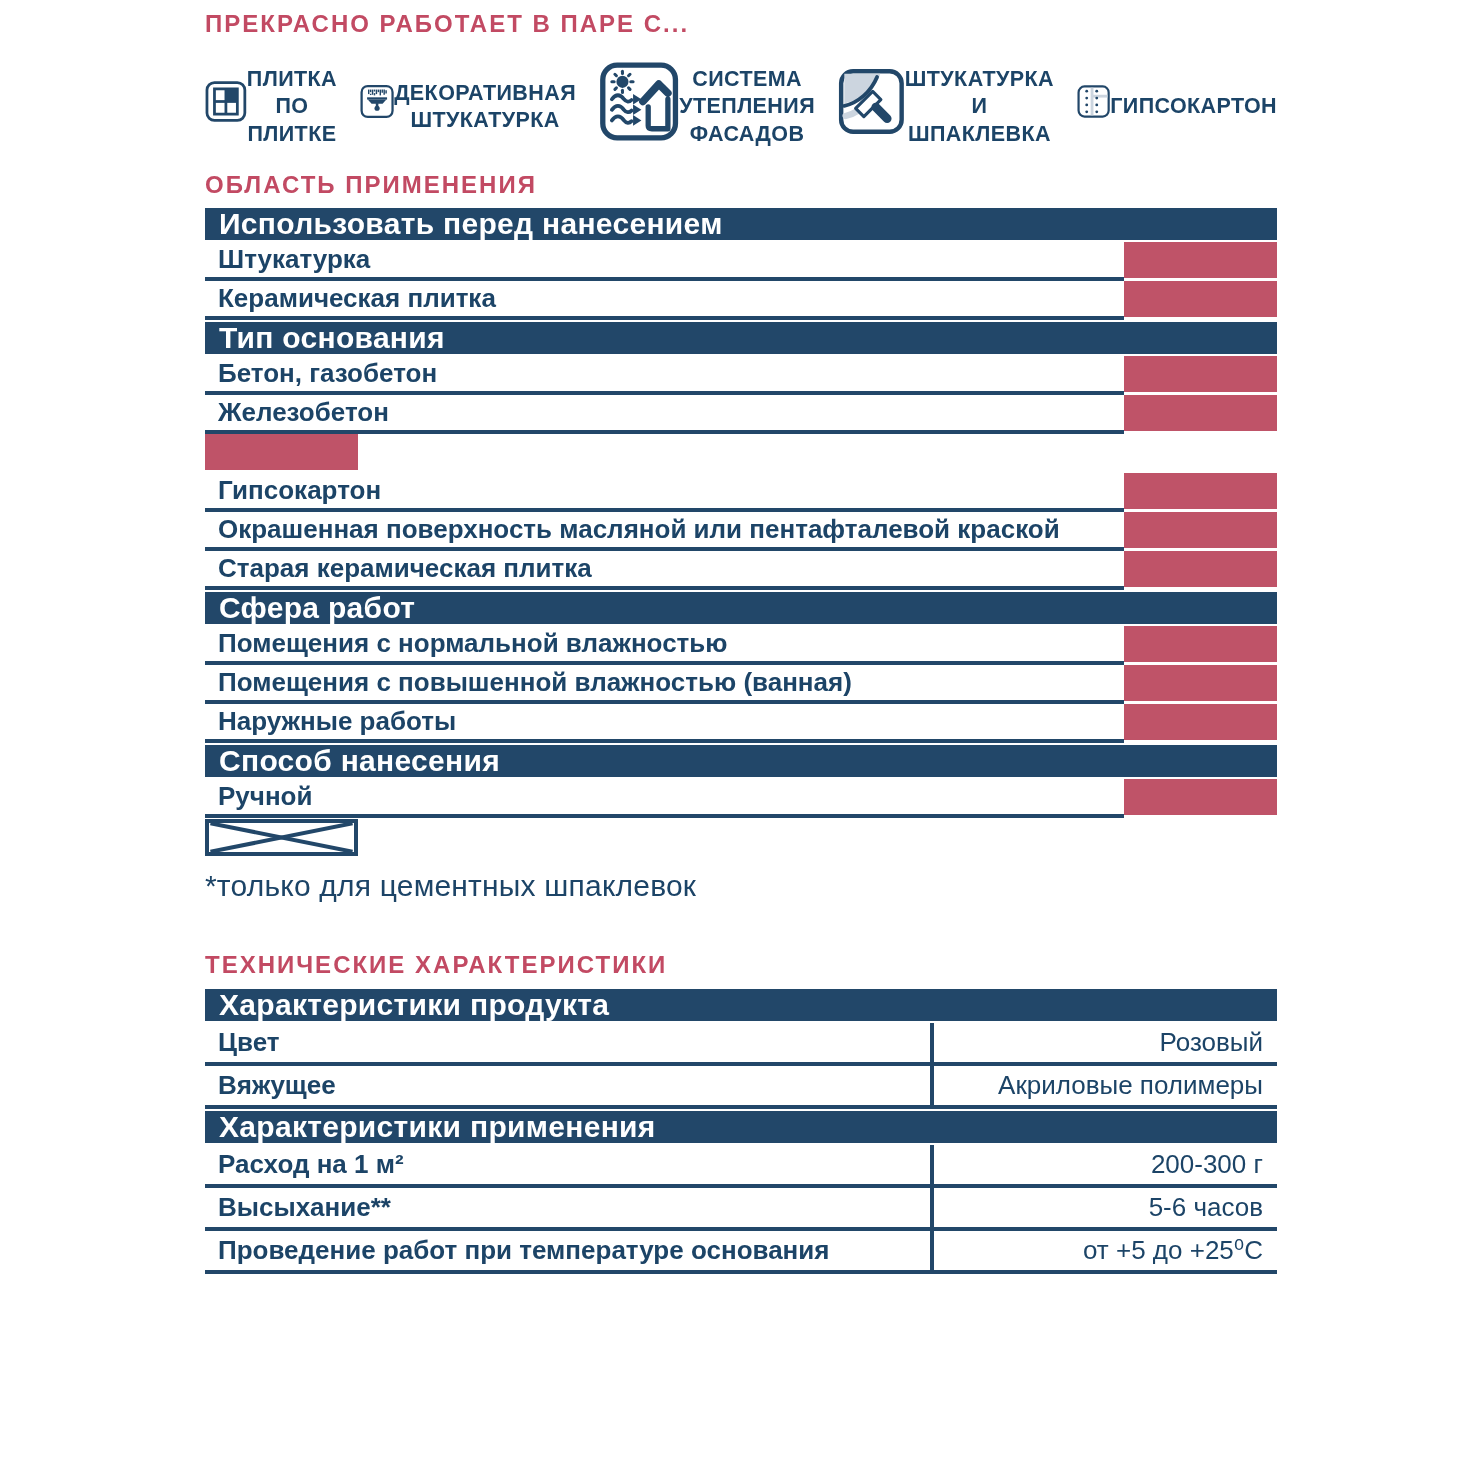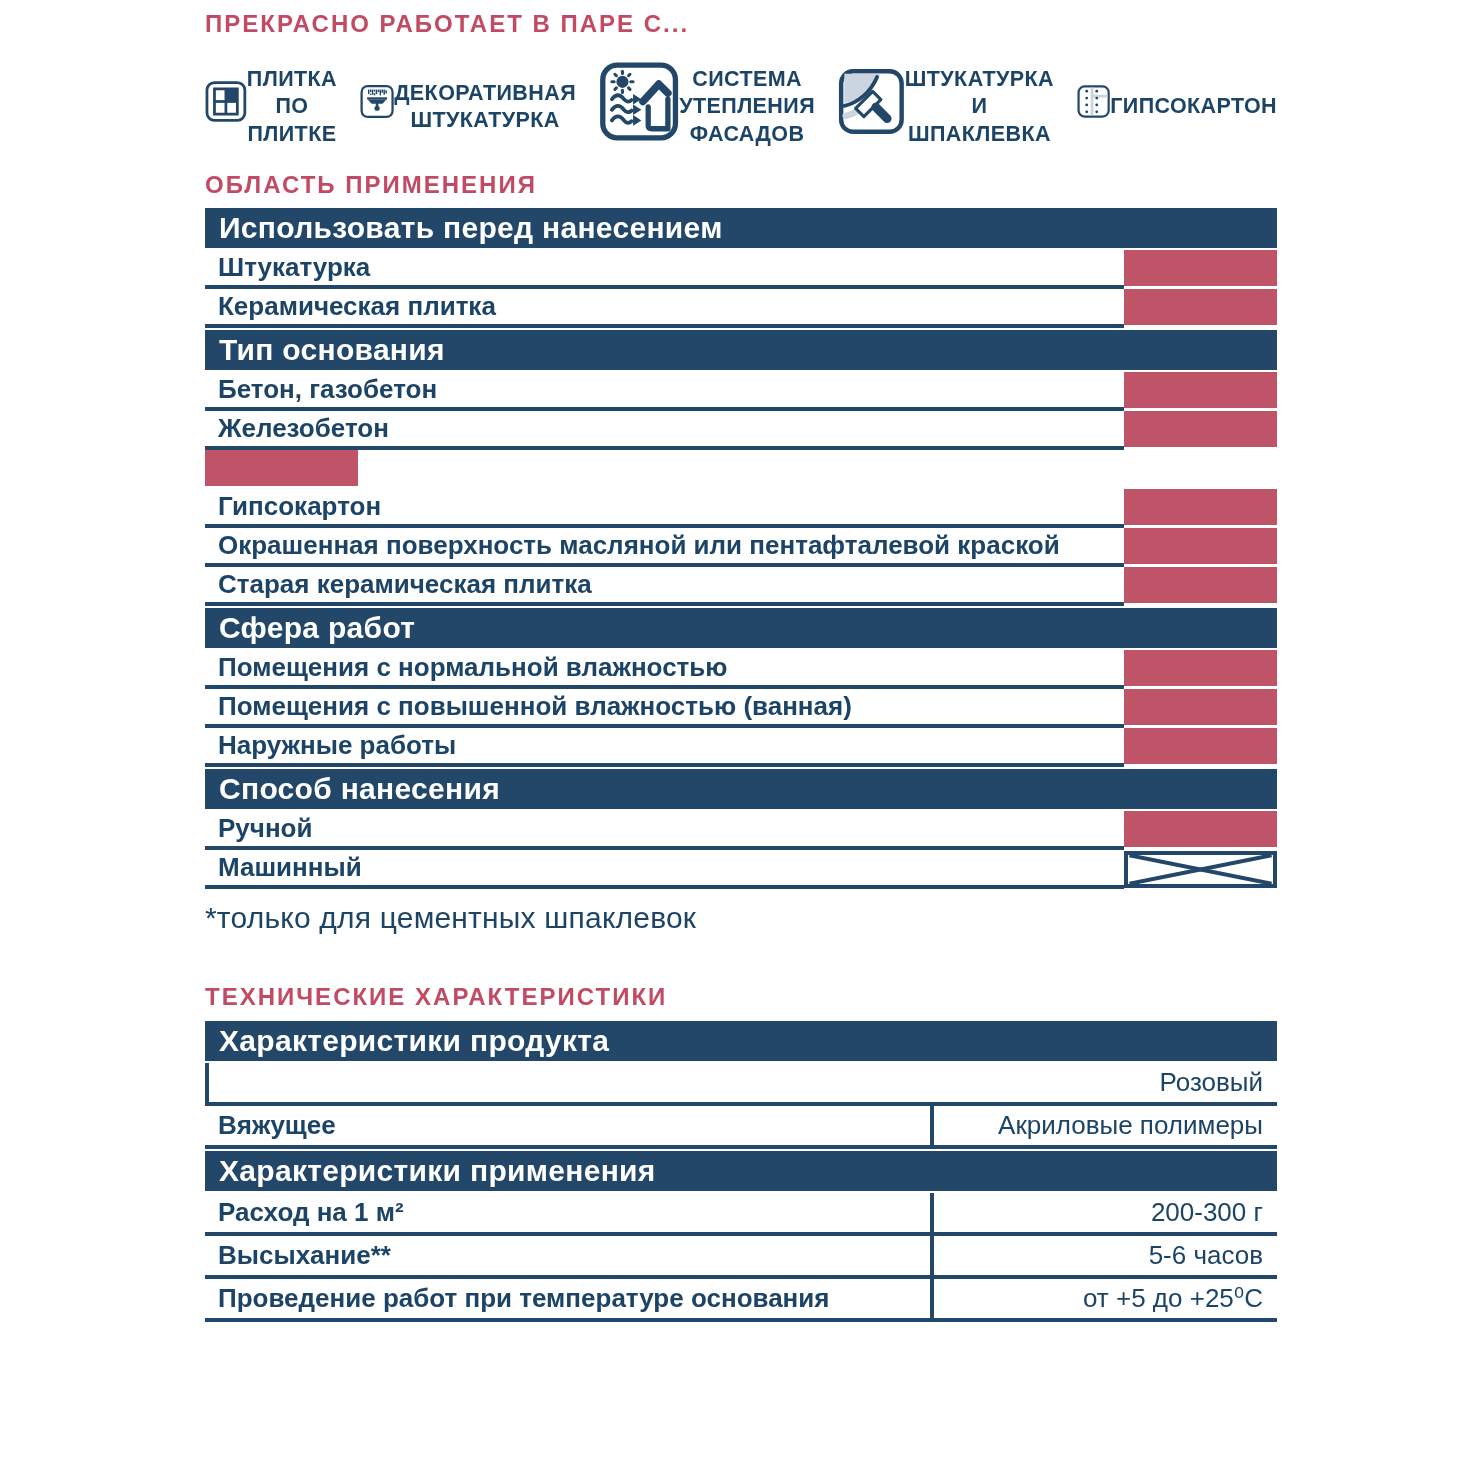--- a/index.html
+++ b/index.html
@@ -35,21 +35,21 @@
     margin-top:12px;text-align:center;white-space:pre-line;
     color:var(--navy-text);font-weight:bold;font-size:21.5px;
     line-height:1.28;letter-spacing:.4px;
   }
 
   .section-heading{margin:16px 0 10px}
   .specs-heading{margin-top:48px}
 
   
   .thead{
-    height:40px;margin:2px 0;background:var(--navy);color:#fff;
+    height:32px;margin:2px 0;background:var(--navy);color:#fff;
     display:flex;align-items:center;padding-left:14px;
     font-weight:bold;font-size:30px;letter-spacing:.3px;
   }
   .trow{display:flex;height:39px}
   .tlabel{
     flex:1;border-bottom:4px solid var(--navy);
     display:flex;align-items:center;padding-left:13px;
     color:var(--navy-text);font-weight:bold;font-size:26px;
     white-space:nowrap;overflow:hidden;
   }
@@ -287,21 +287,20 @@
     <div class="thead">
         <span>Способ нанесения</span>
       </div>
     <div class="trow">
       <div class="tlabel">Ручной</div>
       <div class="tmark">
           <div class="bar"></div>
         </div>
     </div>
     <div class="trow">
-      <div class="tlabel">Машинный</div>
       <div class="tmark">
         <div class="crossbox">
           <svg class="xsvg" viewBox="0 0 100 100" preserveAspectRatio="none">
             <line x1="1" y1="1" x2="99" y2="99"></line>
             <line x1="1" y1="99" x2="99" y2="1"></line>
           </svg>
         </div>
       </div>
     </div>
   </div>
@@ -309,20 +308,21 @@
   <div class="footnote">*только для цементных шпаклевок</div>
 
   <div class="rose-heading section-heading specs-heading">ТЕХНИЧЕСКИЕ ХАРАКТЕРИСТИКИ</div>
 
   <div class="table">
 
     <div class="thead">
         <span>Характеристики продукта</span>
       </div>
     <div class="srow">
+      <div class="slabel">Цвет</div>
       <div class="sdiv"></div>
       <div class="svalue">Розовый</div>
     </div>
     <div class="srow">
       <div class="slabel">Вяжущее</div>
       <div class="sdiv"></div>
       <div class="svalue">Акриловые полимеры</div>
     </div>
 
     <div class="thead">

